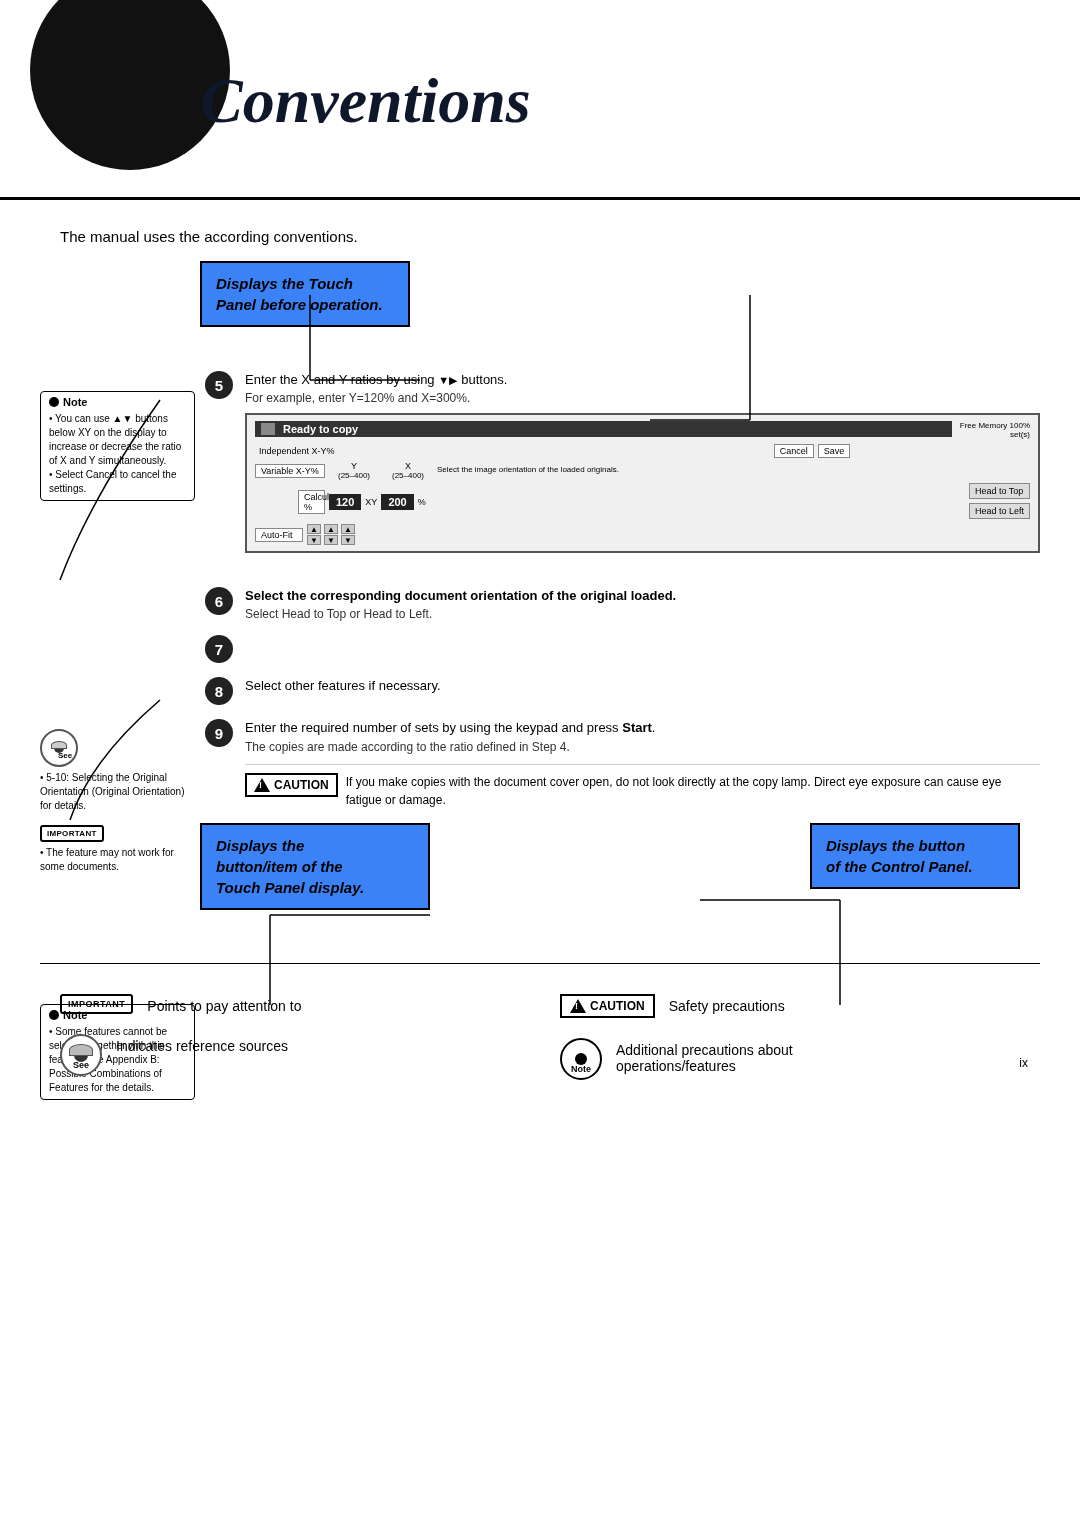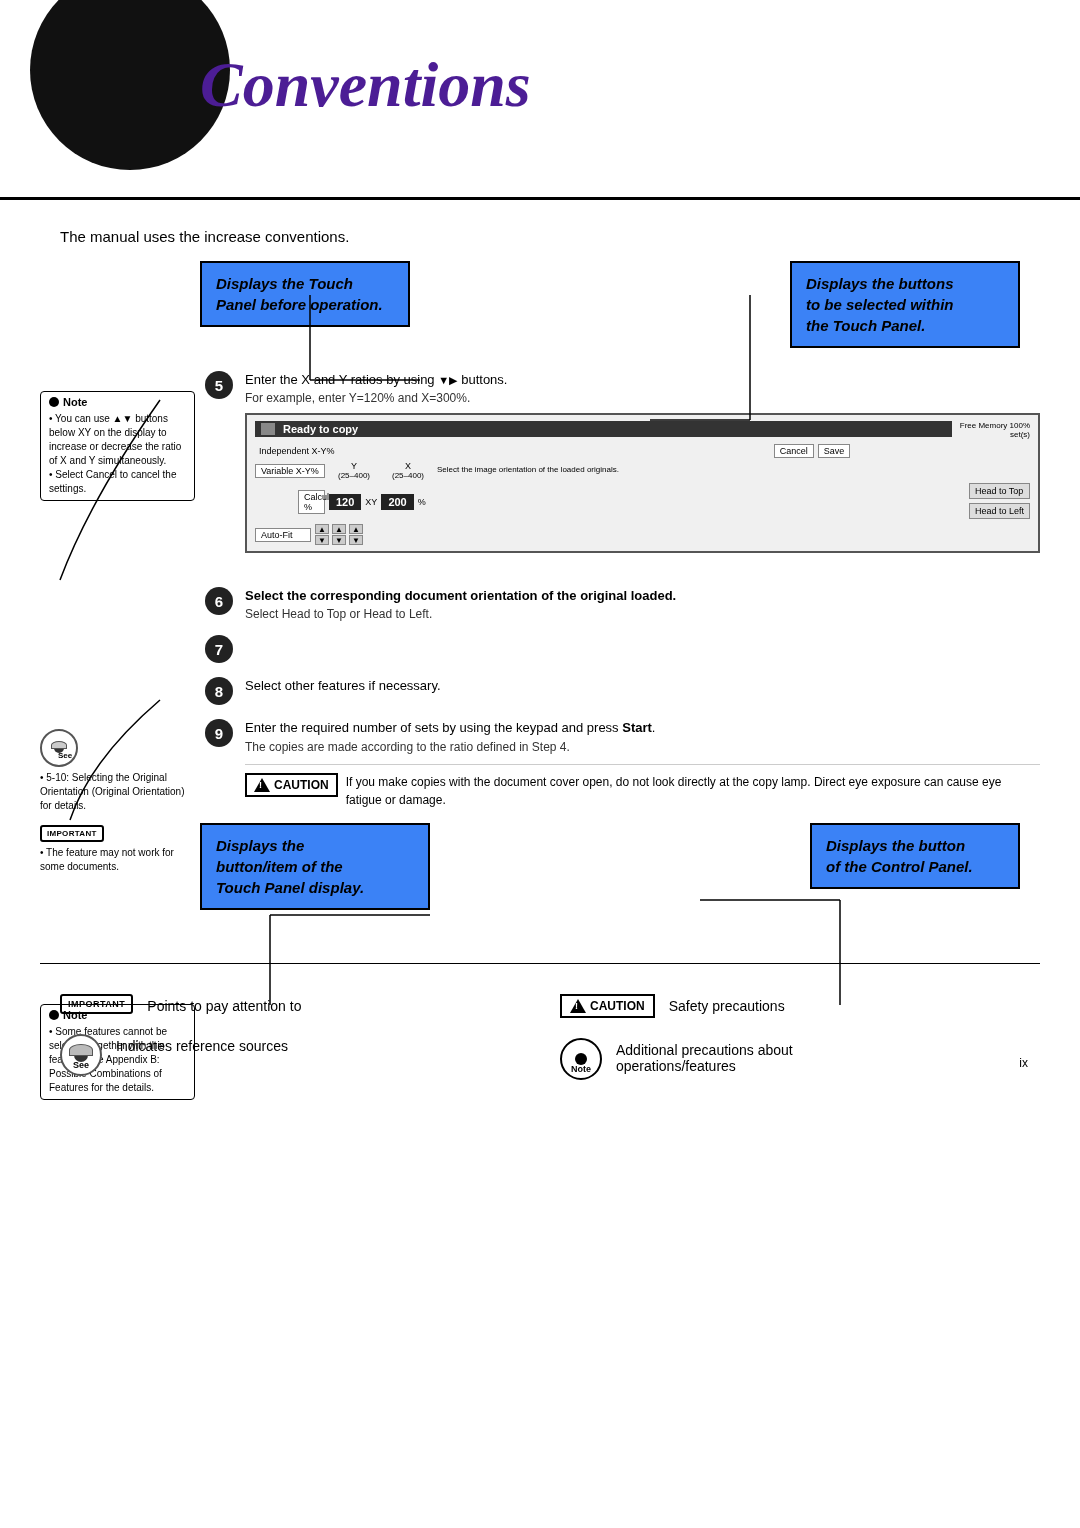--- a/index.html
+++ b/index.html
@@ -26,25 +26,25 @@
       left: 30px;
       top: -30px;
       width: 200px;
       height: 200px;
       background: #111;
       border-radius: 50%;
     }
     .header-title {
       position: absolute;
       left: 200px;
-      top: 48px;
+      top: 64px;
       font-size: 64px;
       font-style: italic;
       font-weight: bold;
-      color: #4c1d95;
+      color: #0f172a;
       font-family: Georgia, serif;
     }
 
     
     .intro {
       padding: 28px 60px 16px 60px;
       font-size: 15px;
     }
 
     
@@ -213,21 +213,21 @@
 <body>
 
 <div class="outer-wrapper">
 
   <div class="header">
     <div class="header-circle"></div>
     <div class="header-title">Conventions</div>
   </div>
 
   <div class="intro">
-    <span>The manual uses the increase conventions.</span>
+    <span>The manual uses the according conventions.</span>
   </div>
 
   <svg class="svg-overlay" style="position:absolute;top:0;left:0;width:1080px;height:1230px;pointer-events:none;z-index:15;">
 
     <line x1="310" y1="295" x2="310" y2="380" stroke="#000" stroke-width="1.5"></line>
     <line x1="310" y1="380" x2="420" y2="380" stroke="#000" stroke-width="1.5"></line>
 
     <line x1="750" y1="295" x2="750" y2="420" stroke="#000" stroke-width="1.5"></line>
     <line x1="750" y1="420" x2="650" y2="420" stroke="#000" stroke-width="1.5"></line>
 
@@ -238,25 +238,20 @@
     <line x1="840" y1="900" x2="700" y2="900" stroke="#000" stroke-width="1.5"></line>
 
     <path d="M 160 400 Q 90 500 60 580" stroke="#000" stroke-width="1.5" fill="none"></path>
     <path d="M 160 700 Q 90 760 70 820" stroke="#000" stroke-width="1.5" fill="none"></path>
   </svg>
 
   <div style="position:relative; margin: 0 40px; height: 110px;">
     <div class="callout-box" style="left: 160px; top: 0; width: 210px;">
       <span style="white-space:pre-line;">Displays the Touch
 Panel before operation.</span>
-    </div>
-    <div class="callout-box" style="right: 20px; top: 0; width: 230px; left:auto; position:absolute;">
-      <span style="white-space:pre-line;">Displays the buttons
-to be selected within
-the Touch Panel.</span>
     </div>
   </div>
 
   <div style="position:relative; margin: 0 40px;">
 
     <div style="position:absolute; left:0; top:0; width:155px;">
 
       <div style="margin-top: 20px;">
         <div class="note-container">
           <div class="note-header">
@@ -367,21 +362,21 @@
               <span style="font-size:9px;">XY</span>
               <div class="tp-input-bold">200</div>
               <span style="font-size:9px;">%</span>
               <div style="margin-left:auto;display:flex;flex-direction:column;gap:2px;">
                 <div class="tp-right-btn">Head to Top</div>
                 <div class="tp-right-btn">Head to Left</div>
               </div>
             </div>
 
             <div style="display:flex;gap:4px;align-items:center;">
-              <div style="width:56px;">
+              <div style="width:48px;">
                 <div class="tp-btn" style="font-size:9px;">Auto-Fit</div>
               </div>
               <div style="display:flex;gap:3px;">
                 <div class="tp-arrows">
                   <div class="tp-arrow">▲</div>
                   <div class="tp-arrow">▼</div>
                 </div>
                 <div class="tp-arrows">
                   <div class="tp-arrow">▲</div>
                   <div class="tp-arrow">▼</div>

